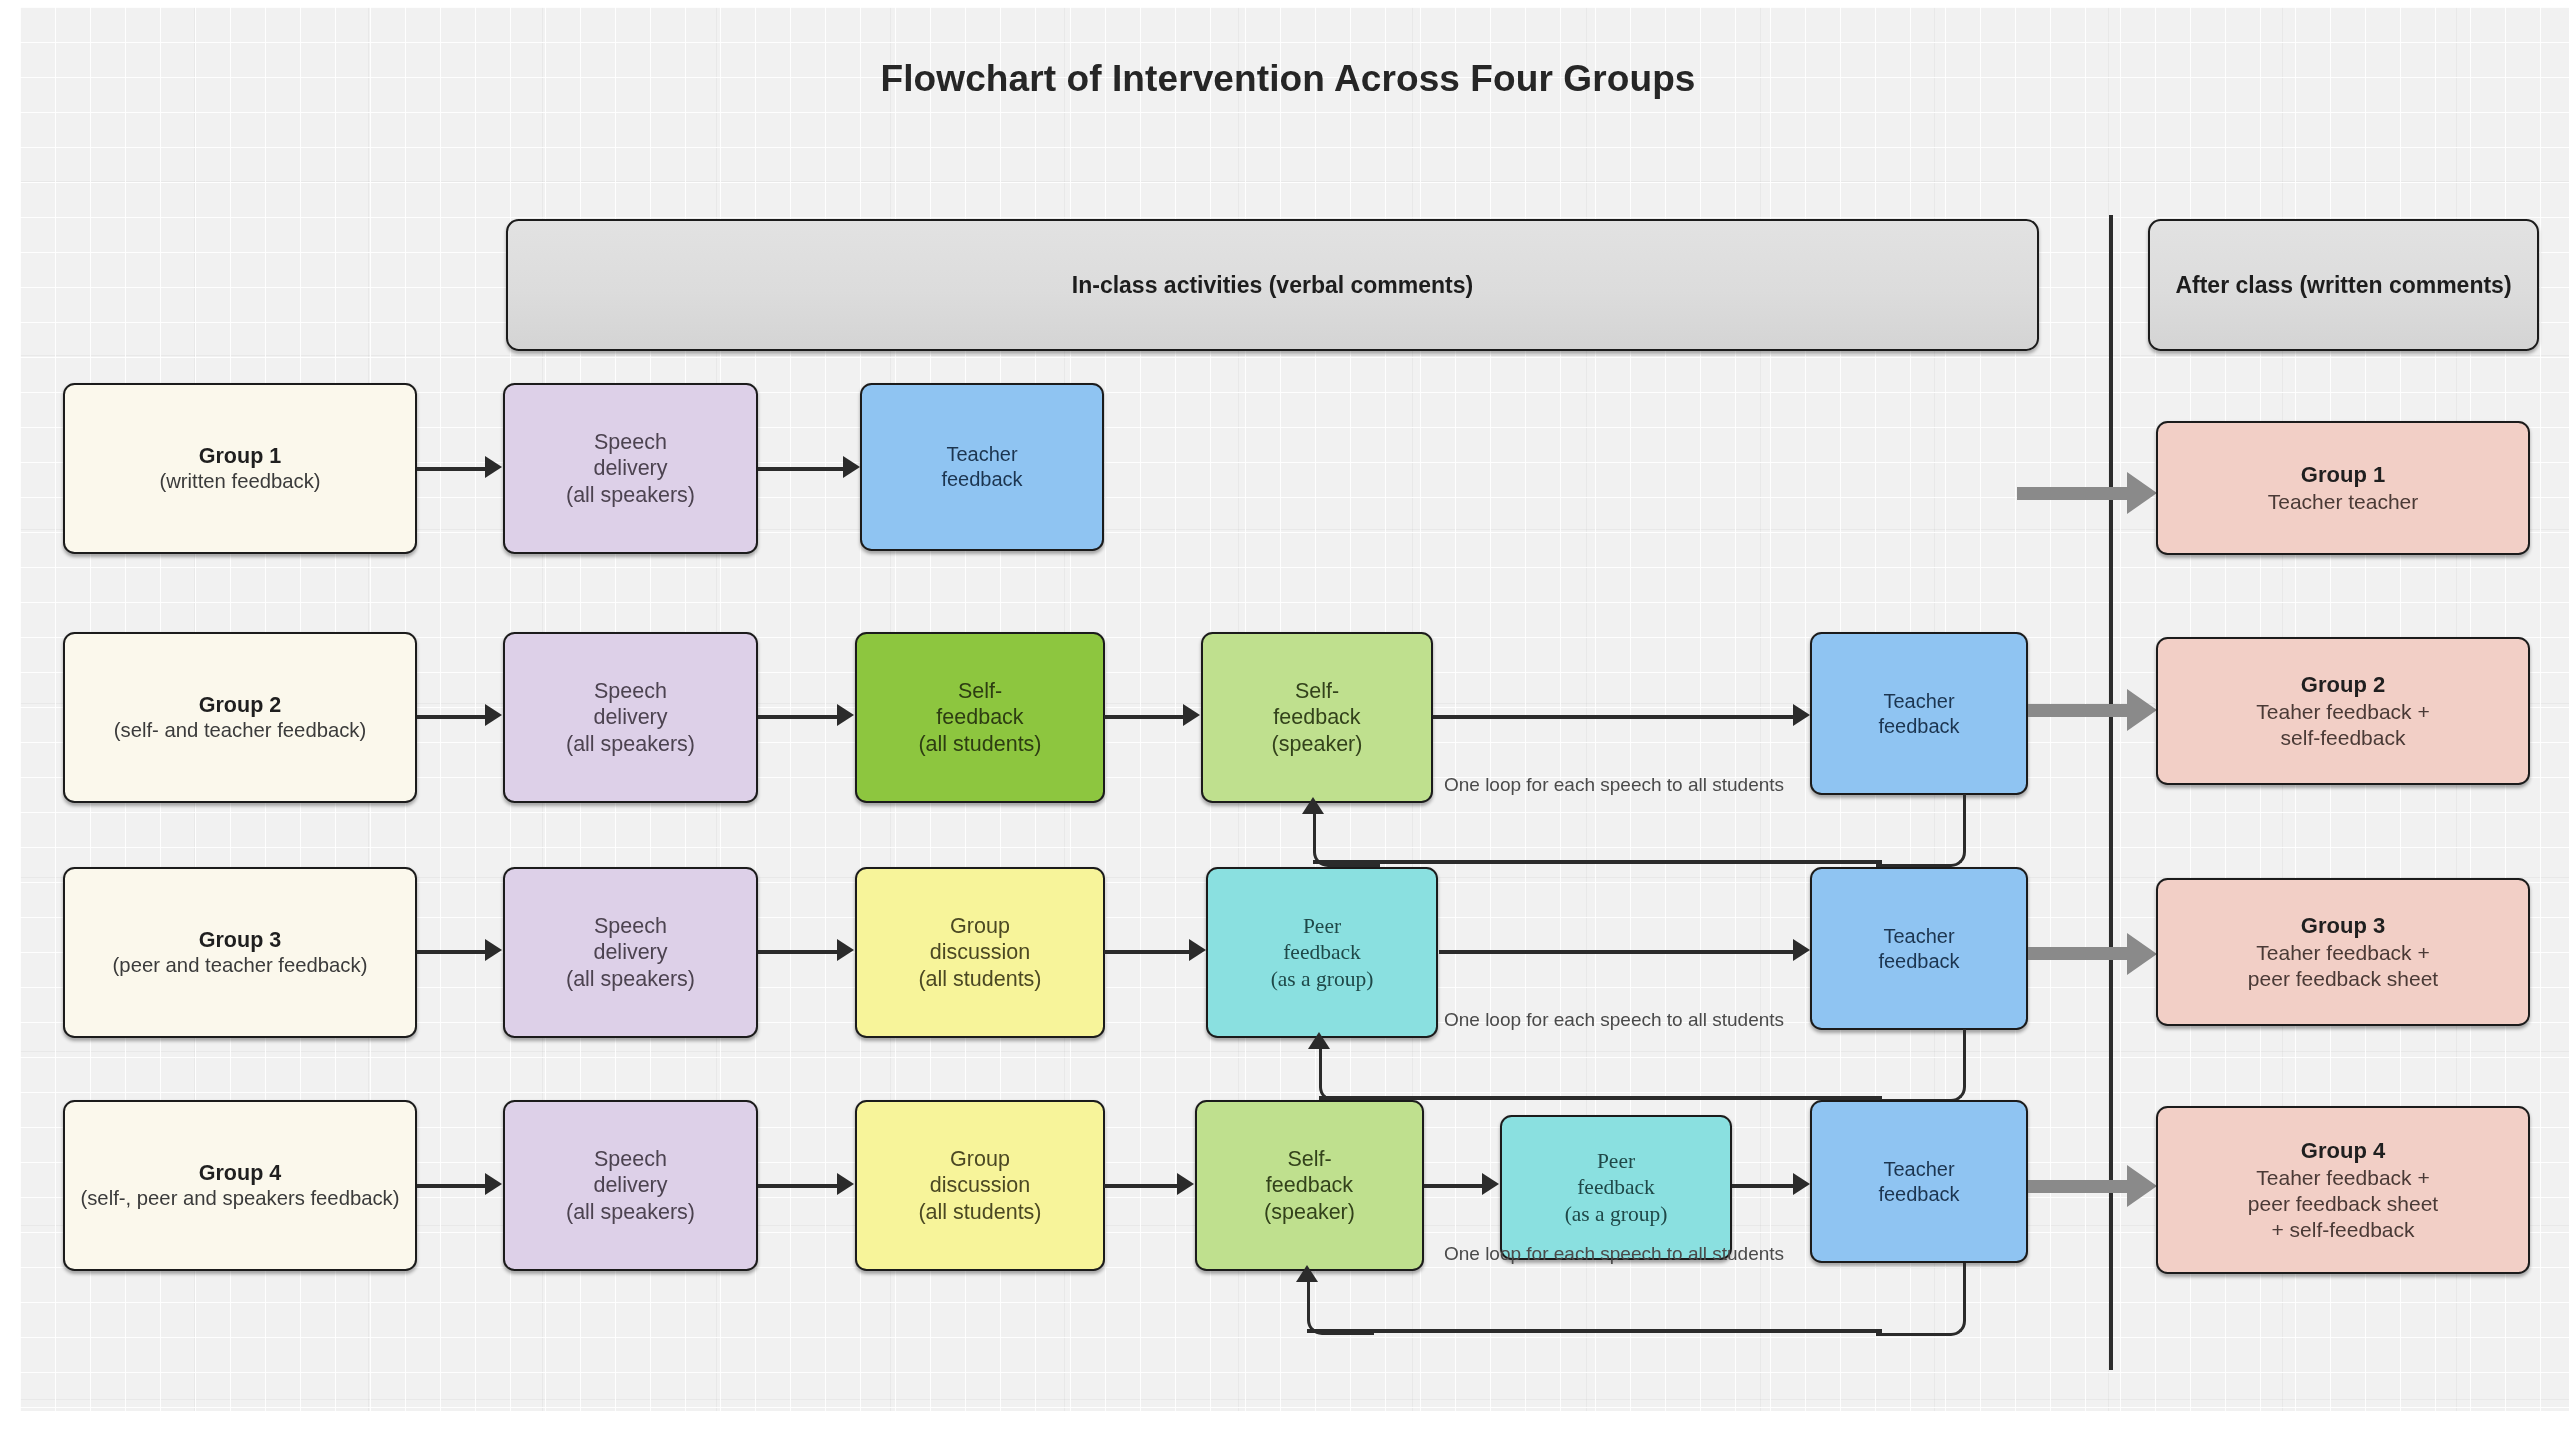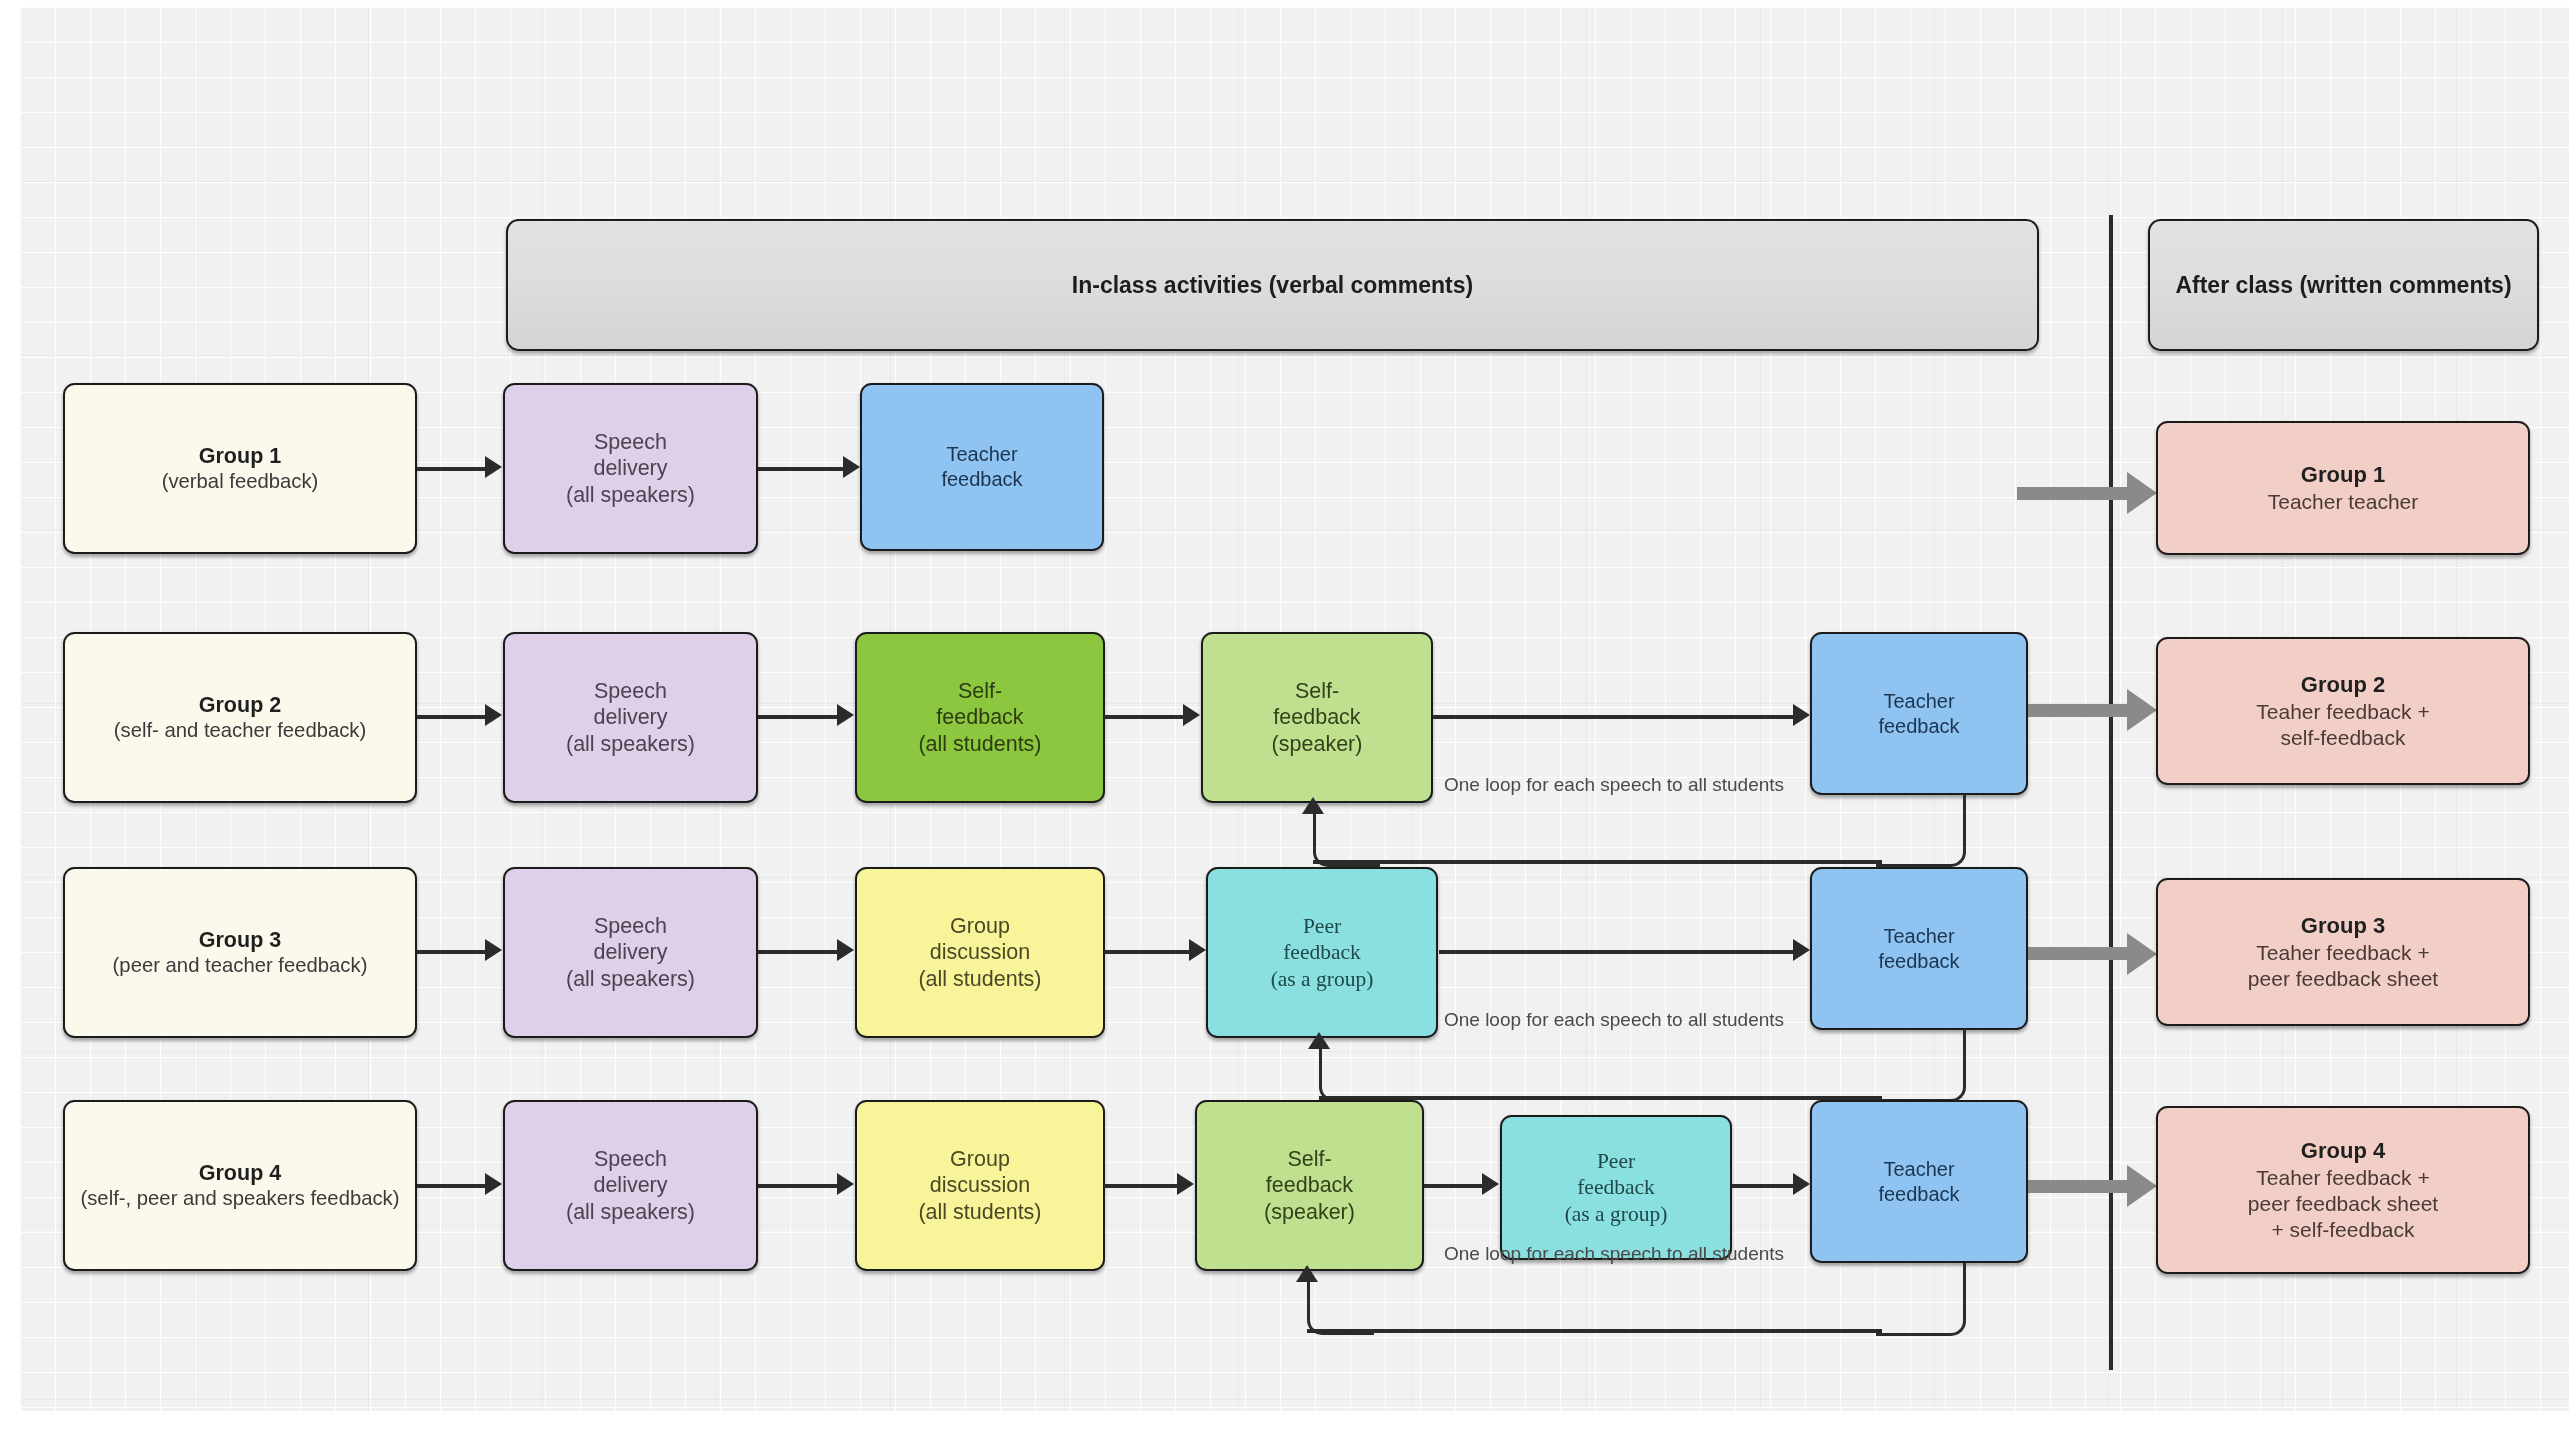--- a/index.html
+++ b/index.html
@@ -124,41 +124,42 @@
     line-height:1.3;
   }
 </style>
 </head>
 <body>
 
 <div id="canvas">
 
   <div id="grid-panel" class="abs"></div>
 
+  <div id="page-title" class="abs">Flowchart of Intervention Across Four Groups</div>
 
   <div id="banner-after" class="abs banner">
     <div>
       <span class="t">After class</span>
       <span class="t">(written comments)</span>
     </div>
   </div>
 
   <div id="banner-inclass" class="abs banner">
     <div>
       <span class="t">In-class activities</span>
       <span class="t">(verbal comments)</span>
     </div>
   </div>
 
   <div id="divider" class="abs"></div>
 
   <div class="abs node n-group" style="left:63px;top:383px;width:354px;height:171px;">
     <div>
       <b class="t">Group 1</b>
-      <span class="t">(verbal feedback)</span>
+      <span class="t">(written feedback)</span>
     </div>
   </div>
 
   <div class="abs bk-line bk-h" style="left:417px;top:467px;width:69px;"></div>
   <div class="abs arrow-r" style="left:485px;top:456px;"></div>
 
   <div class="abs node n-speech" style="left:503px;top:383px;width:255px;height:171px;">
     <div>
       <span class="t">Speech</span>
       <span class="t">delivery</span>

